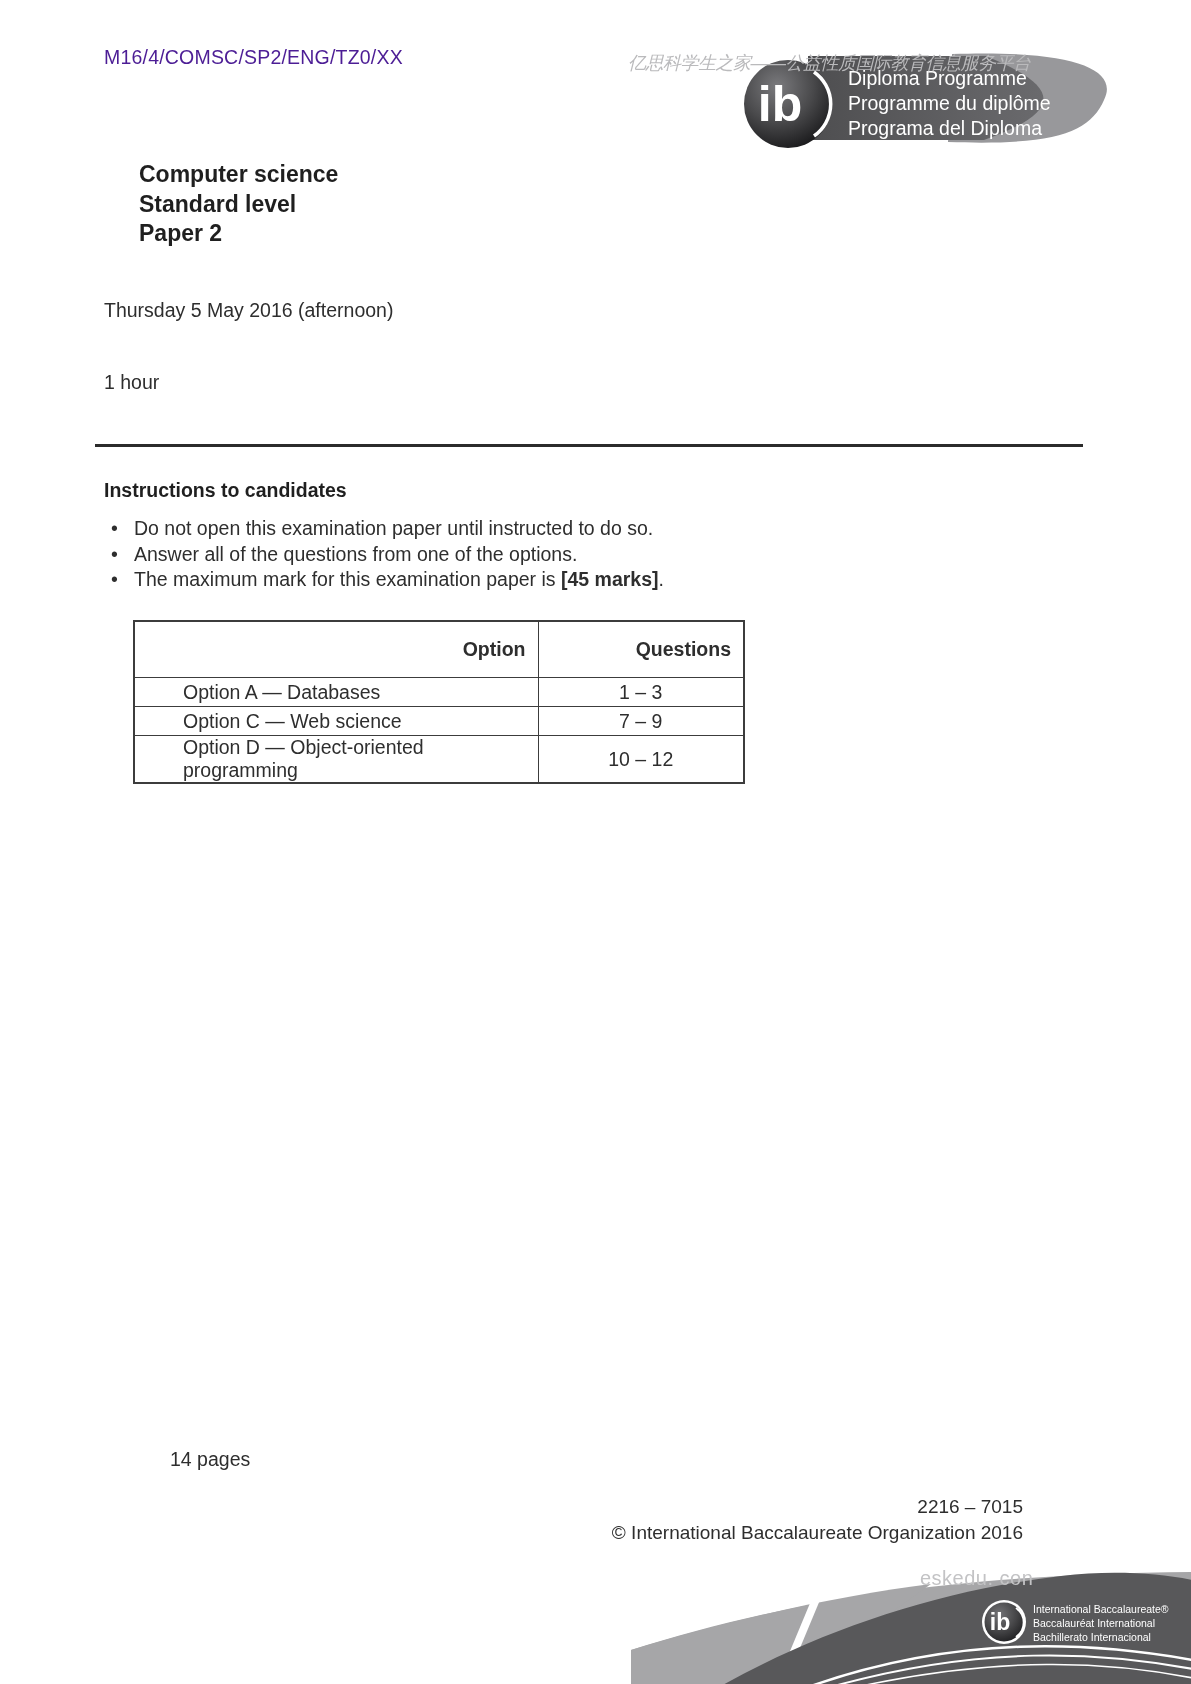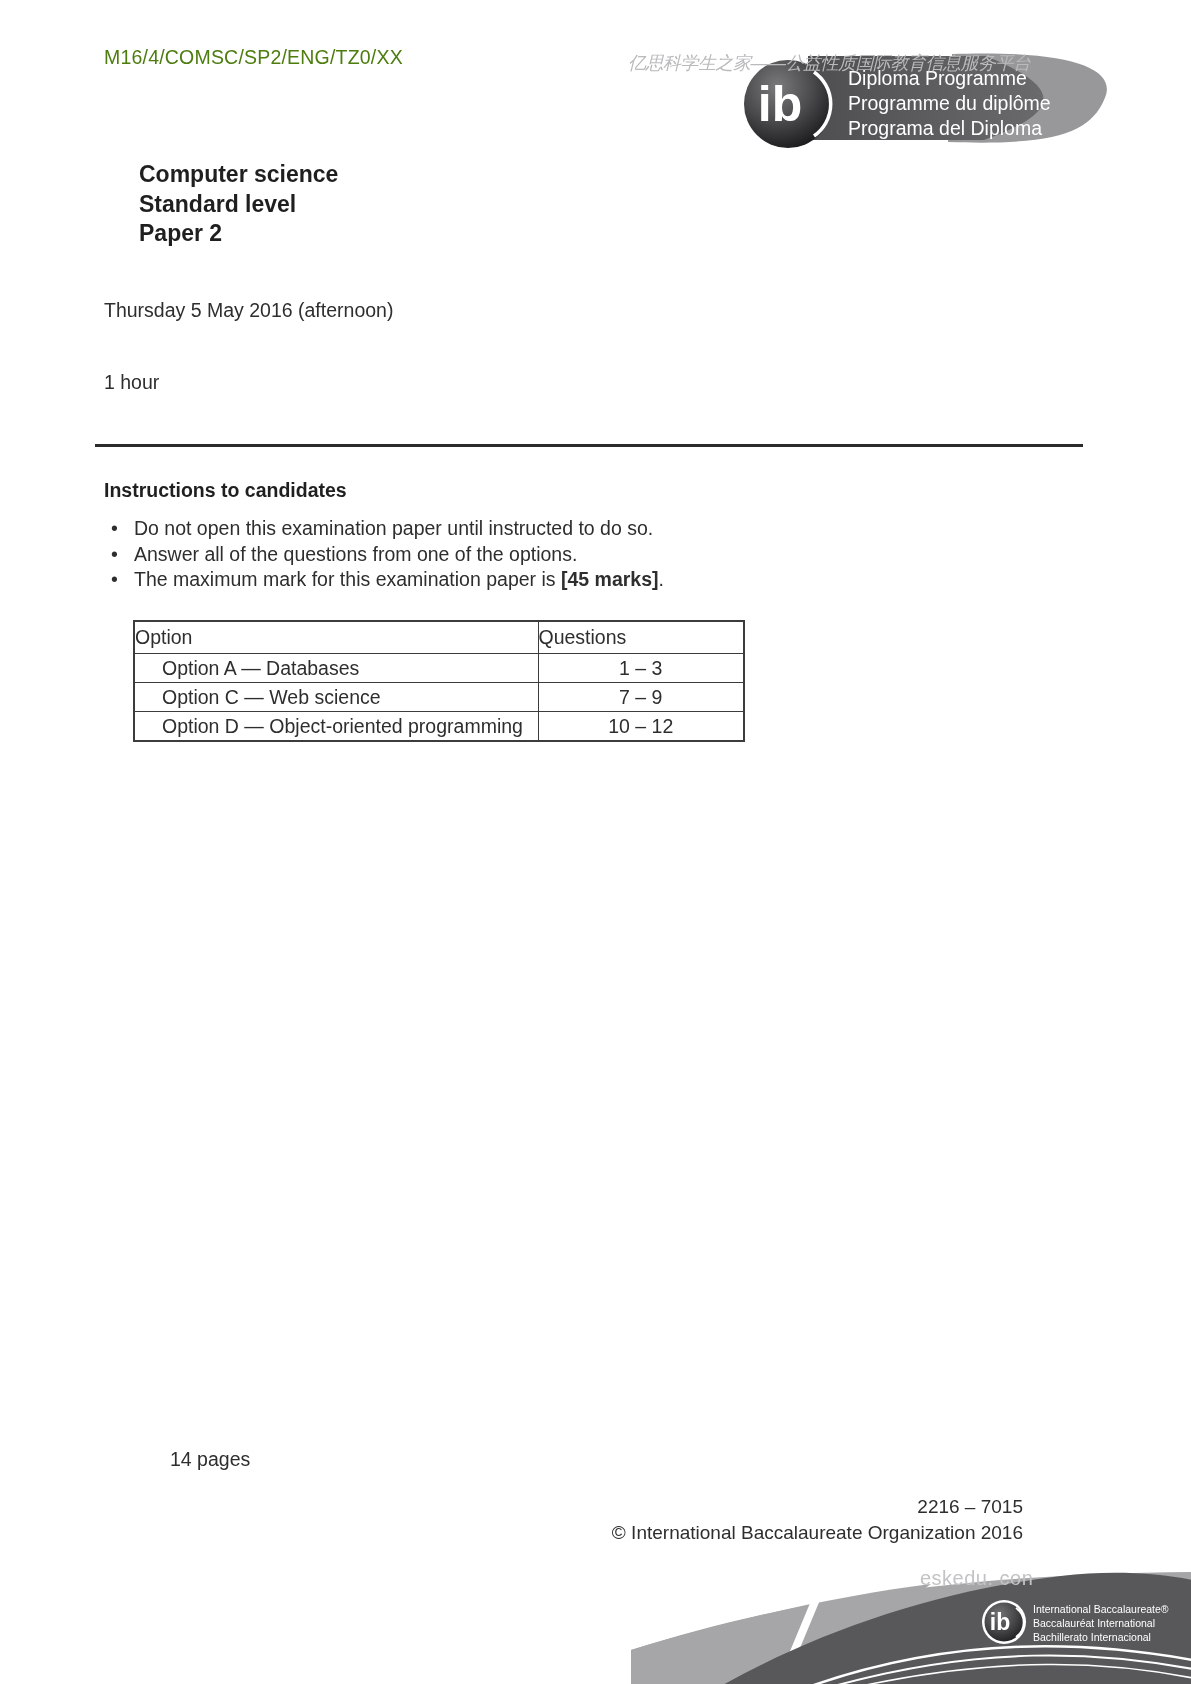--- a/index.html
+++ b/index.html
@@ -5,45 +5,45 @@
   html,body{margin:0;padding:0;background:#ffffff;}
   .page{
     position:relative;
     width:1191px;height:1684px;
     background:#ffffff;
     overflow:hidden;
     font-family:"Liberation Sans","DejaVu Sans",sans-serif;
     color:#2e2e2e;
   }
   .abs{position:absolute;}
-  .exam-code{left:104px;top:46px;font-size:19.5px;letter-spacing:.2px;color:#4d7c0f;}
+  .exam-code{left:104px;top:46px;font-size:19.5px;letter-spacing:.2px;color:#4c1d95;}
   .wm-top{
     left:628px;top:51px;font-size:18px;color:#bababc;
     letter-spacing:-.5px;white-space:nowrap;z-index:6;font-style:italic;
   }
   .ib-top{left:690px;top:48px;z-index:4;}
   .title-block{left:104px;top:160px;font-size:23px;font-weight:700;line-height:29.5px;color:#1f1f1f;margin-left:35px;}
   .date-line{left:104px;top:299px;font-size:19.5px;}
   .duration-line{left:104px;top:371px;font-size:19.5px;}
   .rule{left:95px;top:444px;width:988px;height:3px;background:#2b2b2b;}
   .instr-head{left:104px;top:479px;font-size:19.5px;font-weight:700;color:#1f1f1f;}
   .bullets{left:104px;top:516px;width:720px;}
   .bullet-row{display:flex;font-size:19.5px;line-height:25.5px;}
   .bullet-dot{width:30px;flex:0 0 30px;padding-left:7px;box-sizing:border-box;}
   .options-table{
     left:133px;top:620px;border-collapse:collapse;table-layout:fixed;
     font-size:19.5px;color:#2e2e2e;
   }
   .options-table th,.options-table td{border:1.6px solid #3c3c3c;}
   .options-table{border:2px solid #3c3c3c;}
-  .options-table th{height:31px;font-weight:400;text-align:left;padding:0;}
+  .options-table th{height:31px;font-weight:700;text-align:right;padding:12px;}
   .options-table td{height:28px;padding:0;}
   .col-option{width:404px;}
   .col-q{width:206px;}
-  .options-table td.opt-cell{text-align:left;padding-left:27px;}
+  .options-table td.opt-cell{text-align:left;padding-left:48px;}
   .options-table td.q-cell{text-align:center;}
   .footer-pages{left:170px;top:1448px;font-size:19.5px;}
   .footer-right{right:168px;top:1494px;text-align:right;font-size:19px;line-height:25.5px;}
   .wm-bottom{left:920px;top:1567px;font-size:20px;color:#c3c3c5;z-index:7;letter-spacing:.5px;}
   .ib-bottom{left:631px;top:1564px;z-index:5;}
   svg text{font-family:"Liberation Sans","DejaVu Sans",sans-serif;}
 </style>
 </head>
 <body>
 

